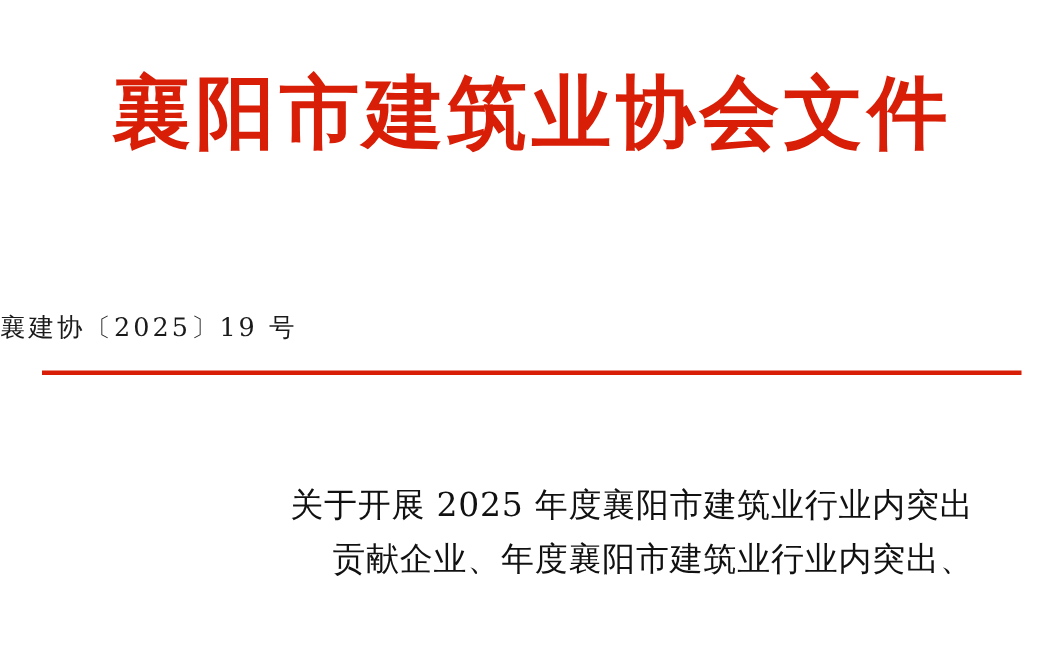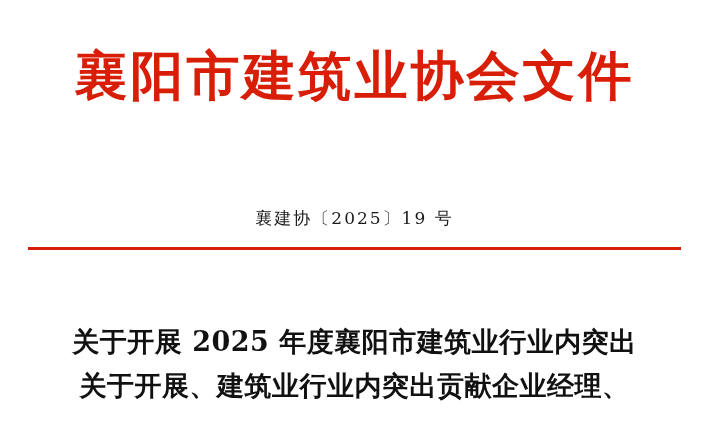--- a/index.html
+++ b/index.html
@@ -32,44 +32,44 @@
     font-size: 53px;
     letter-spacing: 3px;
     line-height: 1.18;
     white-space: nowrap;
   }
   .doc-number {
     position: absolute;
     top: 207px;
     left: 0;
     width: 709px;
-    text-align: center;
+    text-align: left;
     color: #1a1a1a;
     font-family: "DejaVu Serif", "Liberation Serif", serif;
     font-size: 17px;
     letter-spacing: 2px;
   }
   .red-rule {
     position: absolute;
     top: 247px;
     left: 28px;
     width: 653px;
     height: 3px;
     background: #d81e06;
   }
   .title-block {
     position: absolute;
     top: 320px;
     left: 60px;
     width: 589px;
-    text-align: center;
+    text-align: right;
     color: #111111;
     font-family: "DejaVu Serif", "Liberation Serif", serif;
-    font-weight: bold;
-    font-size: 27px;
+    font-weight: normal;
+    font-size: 22px;
     line-height: 1.62;
     letter-spacing: 0.5px;
   }
   .title-line {
     display: block;
     white-space: nowrap;
   }
 </style>
 </head>
 <body>
@@ -77,16 +77,16 @@
 <div class="page">
 
   <div class="masthead">襄阳市建筑业协会文件</div>
 
   <div class="doc-number">襄建协〔2025〕19 号</div>
 
   <div class="red-rule"></div>
 
   <div class="title-block">
     <span class="title-line">关于开展 2025 年度襄阳市建筑业行业内突出</span>
-    <span class="title-line">关于开展、建筑业行业内突出贡献企业经理、</span>
+    <span class="title-line">贡献企业、年度襄阳市建筑业行业内突出、</span>
   </div>
 
 </div>
 
 </body></html>

